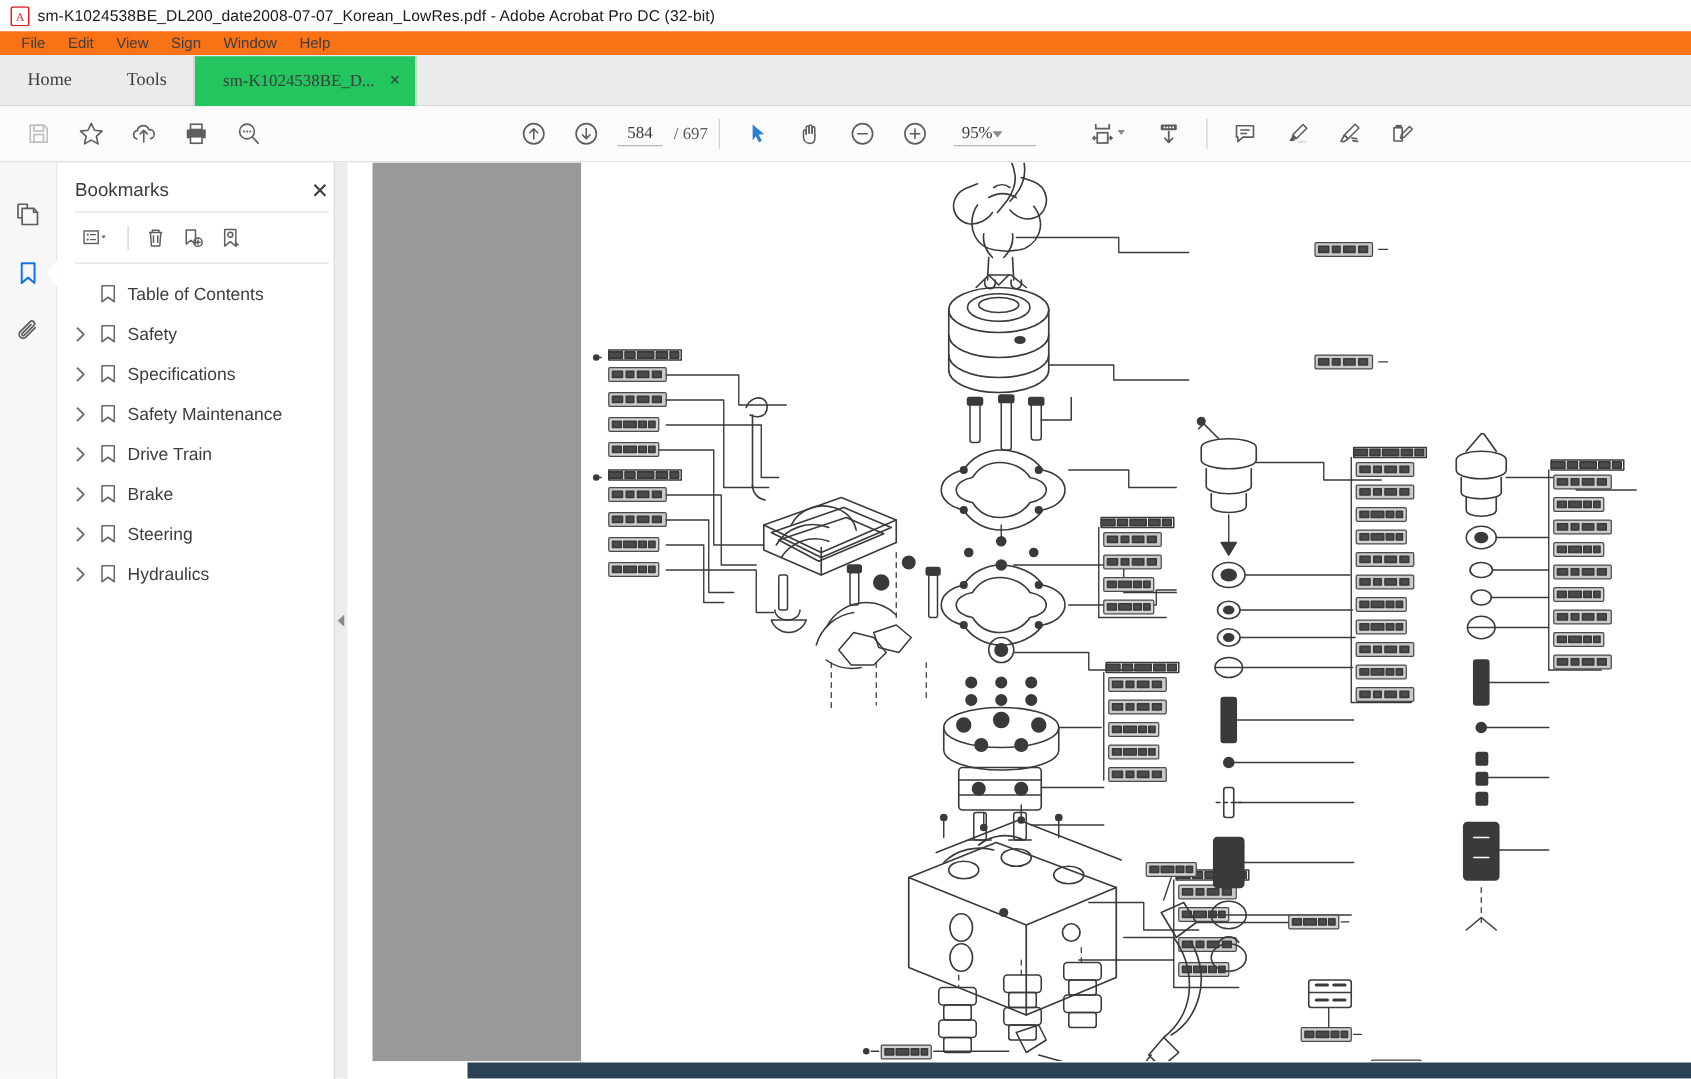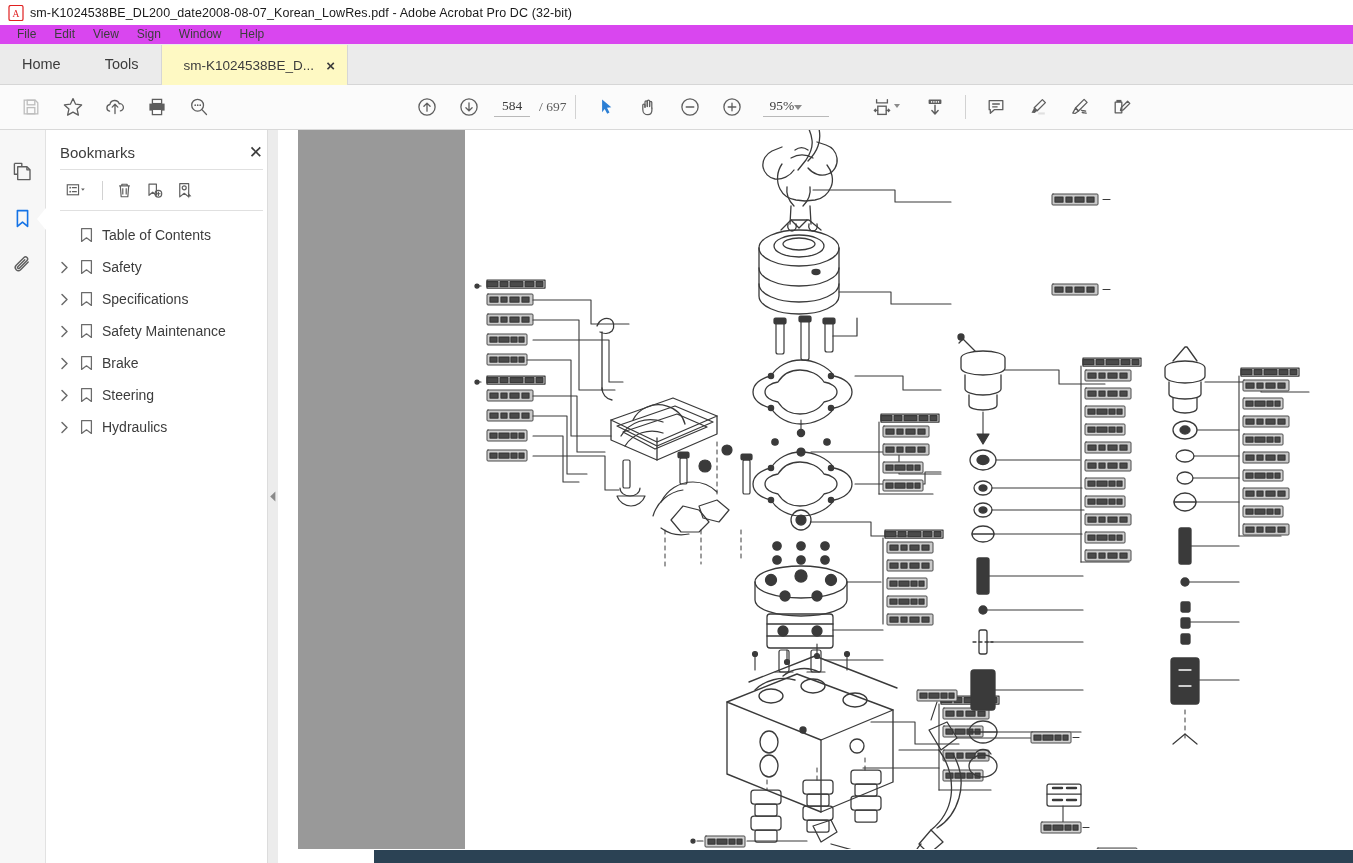--- a/index.html
+++ b/index.html
@@ -11,27 +11,27 @@
   }
   .app{width:1353px;height:863px;position:relative;display:flex;flex-direction:column;}
 
   
   .titlebar{height:25px;background:#ffffff;display:flex;align-items:center;padding:0 6px;flex:0 0 auto;}
   .titlebar .appicon{width:16px;height:16px;margin:0 6px 0 2px;position:relative;flex:0 0 auto;}
   .titlebar .appicon svg{display:block;}
   .titlebar .ttl{font-size:12.5px;color:#1a1a1a;white-space:nowrap;letter-spacing:0.1px;}
 
   
-  .menubar{height:19px;background:#d946ef;display:flex;align-items:flex-start;padding:0 8px;flex:0 0 auto;}
+  .menubar{height:19px;background:#f97316;display:flex;align-items:flex-start;padding:0 8px;flex:0 0 auto;}
   .menubar .mi{font-size:12px;color:#3c3c3c;padding:0 9px;line-height:19px;cursor:default;}
 
   
-  .tabstrip{height:40px;background:#ebebeb;display:flex;align-items:flex-end;flex:0 0 auto;border-bottom:1px solid #d6d6d6;position:relative;}
+  .tabstrip{height:40px;background:#ebebeb;display:flex;align-items:flex-end;flex:0 0 auto;border-bottom:1px solid #d6d6d6;position:relative;font-family:Liberation Serif, serif;}
   .tab{height:40px;display:flex;align-items:center;padding:0 22px;font-size:14.5px;color:#3c3c3c;cursor:default;box-sizing:border-box;}
-  .tab.doc{background:#fef9c3;padding:0 12px 0 22px;border-left:1px solid #d6d6d6;border-right:1px solid #d6d6d6;position:relative;top:1px;}
+  .tab.doc{background:#22c55e;padding:0 12px 0 22px;border-left:1px solid #d6d6d6;border-right:1px solid #d6d6d6;position:relative;top:1px;}
   .tab.doc .lbl{font-size:13.5px;max-width:160px;overflow:hidden;text-overflow:ellipsis;white-space:nowrap;}
   .tab.doc .closex{margin-left:12px;font-size:15px;color:#3c3c3c;line-height:1;cursor:pointer;font-weight:600;}
 
   
   .toolbar{height:44px;background:#fbfbfb;border-bottom:1px solid #d9d9d9;display:flex;align-items:center;flex:0 0 auto;position:relative;}
   .tb-left{display:flex;align-items:center;padding-left:10px;}
   .tb-center{display:flex;align-items:center;position:absolute;left:406px;}
   .tb-right{display:flex;align-items:center;position:absolute;left:866px;}
   .tbtn{width:42px;height:40px;display:flex;align-items:center;justify-content:center;cursor:pointer;border-radius:2px;}
   .tbtn.narrow{width:32px;}
@@ -89,21 +89,21 @@
 
 <div class="app">
 
   <div class="titlebar">
     <span class="appicon">
       <svg width="16" height="16" viewBox="0 0 16 16">
         <rect x="1" y="0.5" width="14" height="15" rx="1.6" fill="#ffffff" stroke="#e02020" stroke-width="1.2"></rect>
         <text x="8" y="11.6" font-family="Liberation Serif, serif" font-size="9.5" fill="#e02020" text-anchor="middle">A</text>
       </svg>
     </span>
-    <span class="ttl">sm-K1024538BE_DL200_date2008-08-07_Korean_LowRes.pdf - Adobe Acrobat Pro DC (32-bit)</span>
+    <span class="ttl">sm-K1024538BE_DL200_date2008-07-07_Korean_LowRes.pdf - Adobe Acrobat Pro DC (32-bit)</span>
   </div>
 
   <div class="menubar">
     <span class="mi">File</span>
     <span class="mi">Edit</span>
     <span class="mi">View</span>
     <span class="mi">Sign</span>
     <span class="mi">Window</span>
     <span class="mi">Help</span>
   </div>
@@ -377,20 +377,33 @@
               </svg>
           </span>
           <span class="bmicon">
             <svg width="15" height="16" viewBox="0 0 15 16" fill="none" stroke="#6b6b6b" stroke-width="1.25" stroke-linejoin="round">
                 <path d="M2.6 1.6h9.8v12.8l-4.9-3.6-4.9 3.6z"></path>
               </svg>
           </span>
           <span class="bmlabel">Safety Maintenance</span>
         </div>
 
+        <div class="bmitem">
+          <span class="chev">
+            <svg width="9" height="13" viewBox="0 0 9 13" fill="none" stroke="#6b6b6b" stroke-width="1.5" stroke-linecap="round" stroke-linejoin="round">
+                <path d="M2 1.5l5 5-5 5"></path>
+              </svg>
+          </span>
+          <span class="bmicon">
+            <svg width="15" height="16" viewBox="0 0 15 16" fill="none" stroke="#6b6b6b" stroke-width="1.25" stroke-linejoin="round">
+                <path d="M2.6 1.6h9.8v12.8l-4.9-3.6-4.9 3.6z"></path>
+              </svg>
+          </span>
+          <span class="bmlabel">Drive Train</span>
+        </div>
 
         <div class="bmitem">
           <span class="chev">
             <svg width="9" height="13" viewBox="0 0 9 13" fill="none" stroke="#6b6b6b" stroke-width="1.5" stroke-linecap="round" stroke-linejoin="round">
                 <path d="M2 1.5l5 5-5 5"></path>
               </svg>
           </span>
           <span class="bmicon">
             <svg width="15" height="16" viewBox="0 0 15 16" fill="none" stroke="#6b6b6b" stroke-width="1.25" stroke-linejoin="round">
                 <path d="M2.6 1.6h9.8v12.8l-4.9-3.6-4.9 3.6z"></path>

